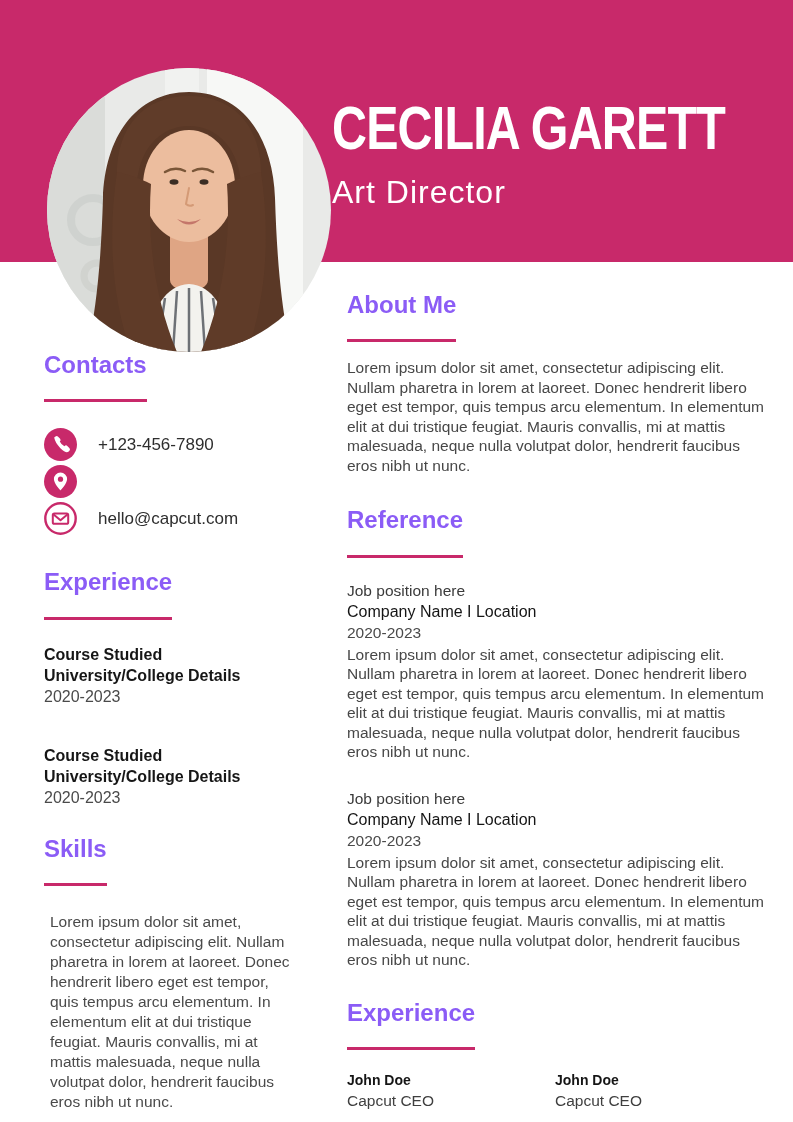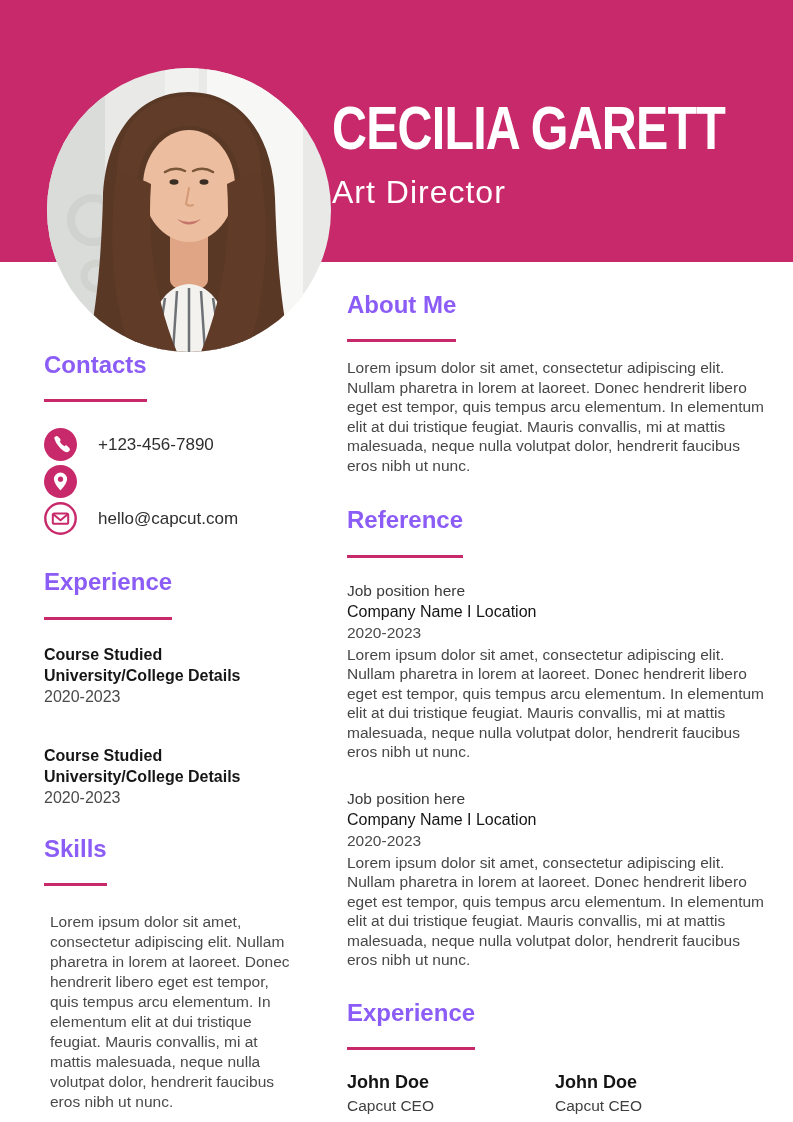--- a/index.html
+++ b/index.html
@@ -92,21 +92,21 @@
   .job-position { font-size:15.5px; color:#3a3a3a; line-height:21px; }
   .job-company { font-size:16px; font-weight:400; color:#151515; line-height:21px; }
   .job-years { font-size:15.5px; color:#4a4a4a; line-height:21px; }
   .job-desc { margin-top:2px; font-size:15.5px; line-height:19.5px; color:#474747; }
 
   .ref-section { margin-top:30px; }
   .ref-grid {
     margin-top:22px;
     display:grid; grid-template-columns:208px 1fr; column-gap:0;
   }
-  .ref-name { font-size:18px; font-weight:700; color:#151515; }
+  .ref-name { font-size:14px; font-weight:700; color:#151515; }
   .ref-role { margin-top:4px; font-size:15.5px; color:#3f3f3f; }
   .ref-contact { margin-top:16px; }
   .ref-line { display:flex; align-items:baseline; margin-top:7px; }
   .ref-label { width:56px; font-size:11px; font-weight:700; color:#1d1d1d; }
   .ref-value { font-size:15px; color:#4a4a4a; }
 </style>
 </head>
 <body>
 
 <div class="page">

